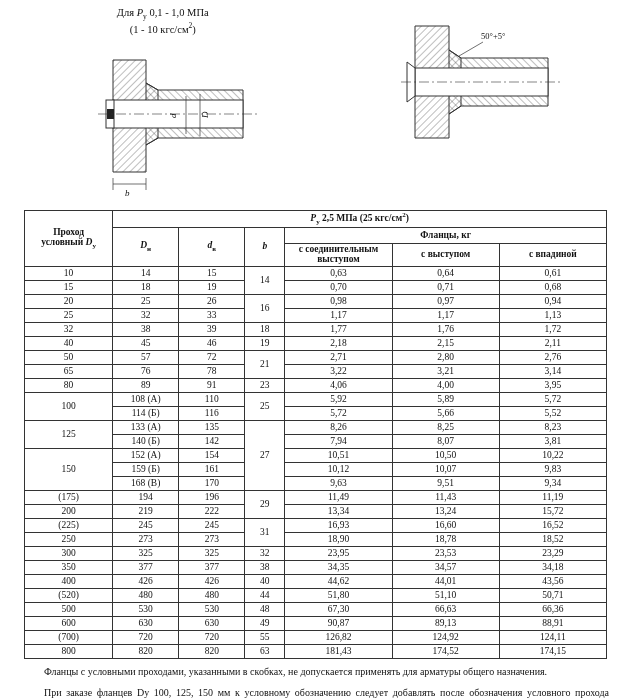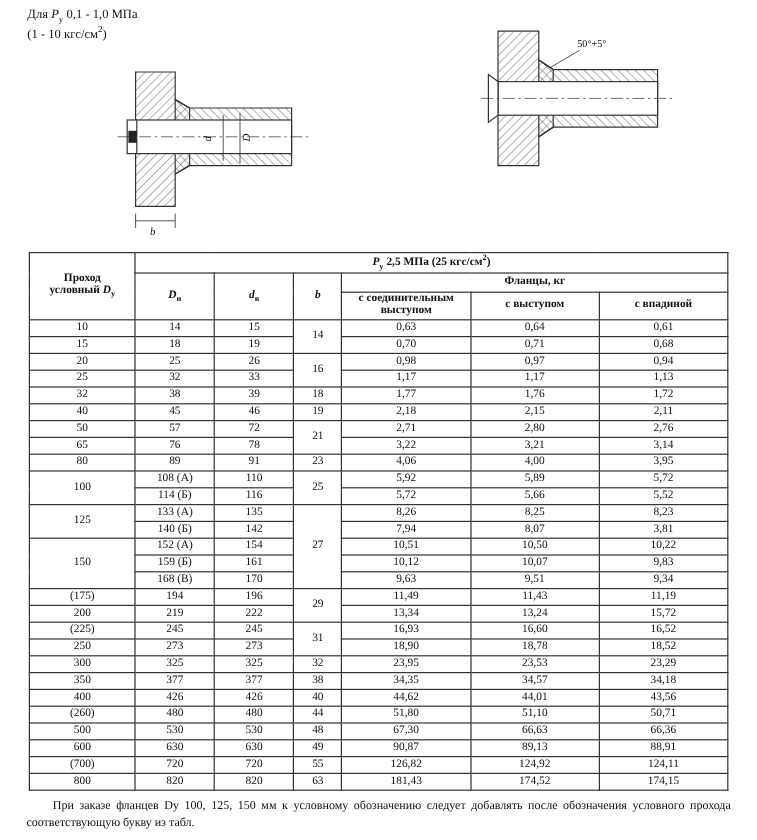--- a/index.html
+++ b/index.html
@@ -20,20 +20,21 @@
   .figures {
     display: flex;
     justify-content: space-around;
     align-items: flex-start;
     padding: 6px 10px 0 10px;
     height: 210px;
     box-sizing: border-box;
   }
   .fig {
     width: 280px;
+    text-align: center;
     position: relative;
   }
   .fig-caption {
     font-size: 10.5px;
     line-height: 1.25;
     margin-bottom: 2px;
   }
   .fig-caption i { font-style: italic; }
   .fig-caption .sub { font-size: 7.5px; vertical-align: sub; }
   .fig-caption .sup { font-size: 7.5px; vertical-align: super; }
@@ -372,21 +373,21 @@
         <tr class="row-h">
           <td>400</td>
           <td>426</td>
           <td>426</td>
           <td>40</td>
           <td>44,62</td>
           <td>44,01</td>
           <td>43,56</td>
         </tr>
         <tr class="row-h">
-          <td>(260)</td>
+          <td>(520)</td>
           <td>480</td>
           <td>480</td>
           <td>44</td>
           <td>51,80</td>
           <td>51,10</td>
           <td>50,71</td>
         </tr>
         <tr class="row-h">
           <td>500</td>
           <td>530</td>
@@ -421,14 +422,15 @@
           <td>63</td>
           <td>181,43</td>
           <td>174,52</td>
           <td>174,15</td>
         </tr>
       </tbody>
   </table>
 </div>
 
 <div class="notes">
+  <p>Фланцы с условными проходами, указанными в скобках, не допускается применять для арматуры общего назначения.</p>
   <p>При заказе фланцев Dу 100, 125, 150 мм к условному обозначению следует добавлять после обозначения условного прохода соответствующую букву из табл.</p>
 </div>
 
 </body></html>

